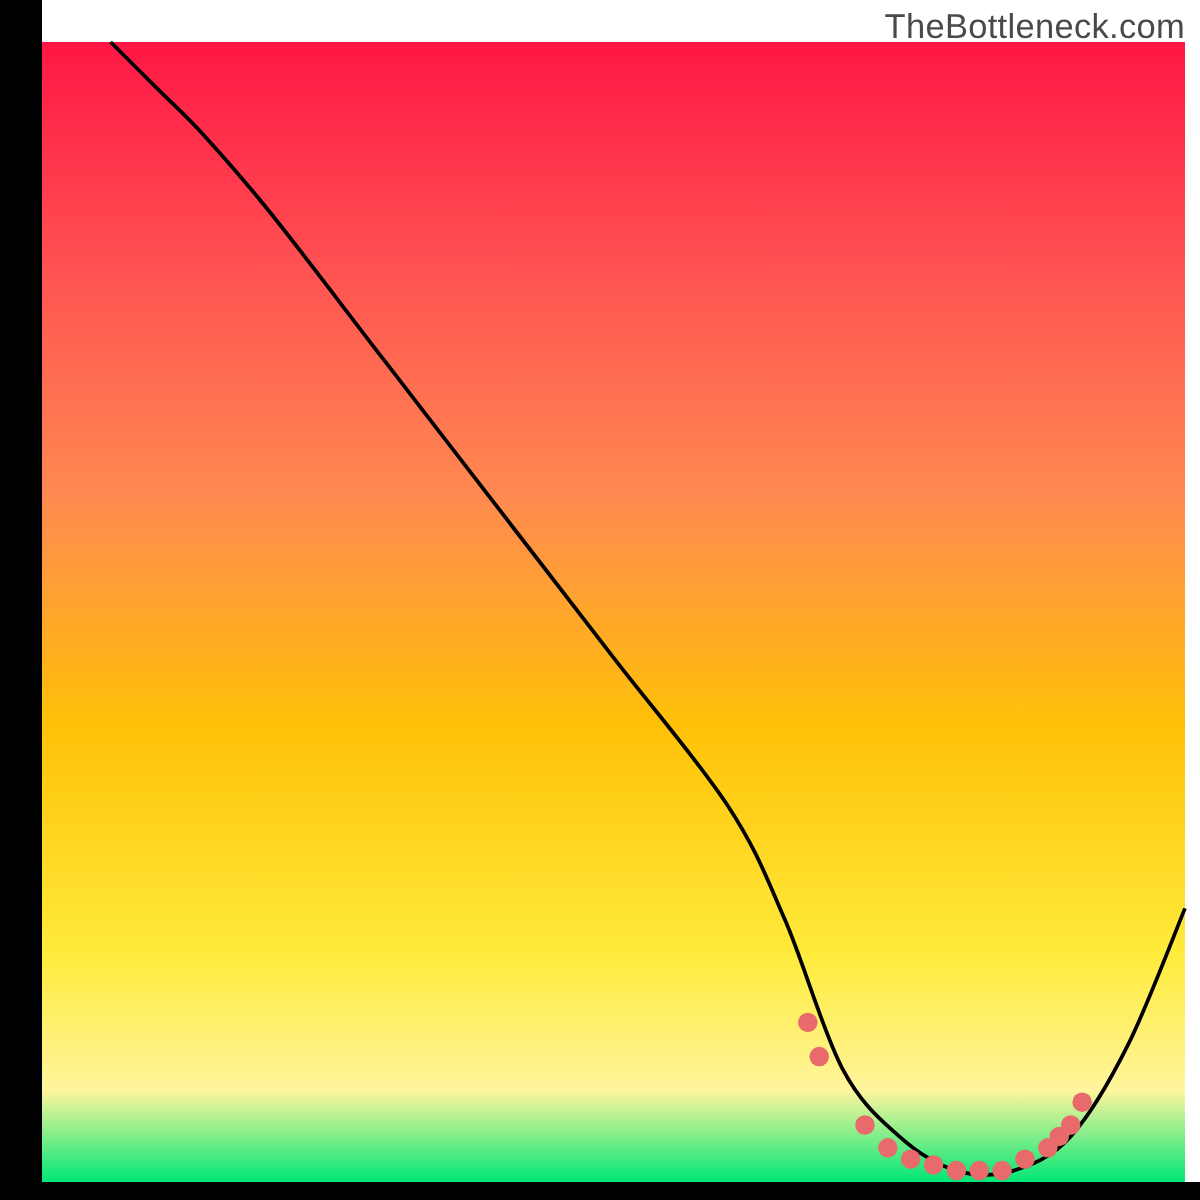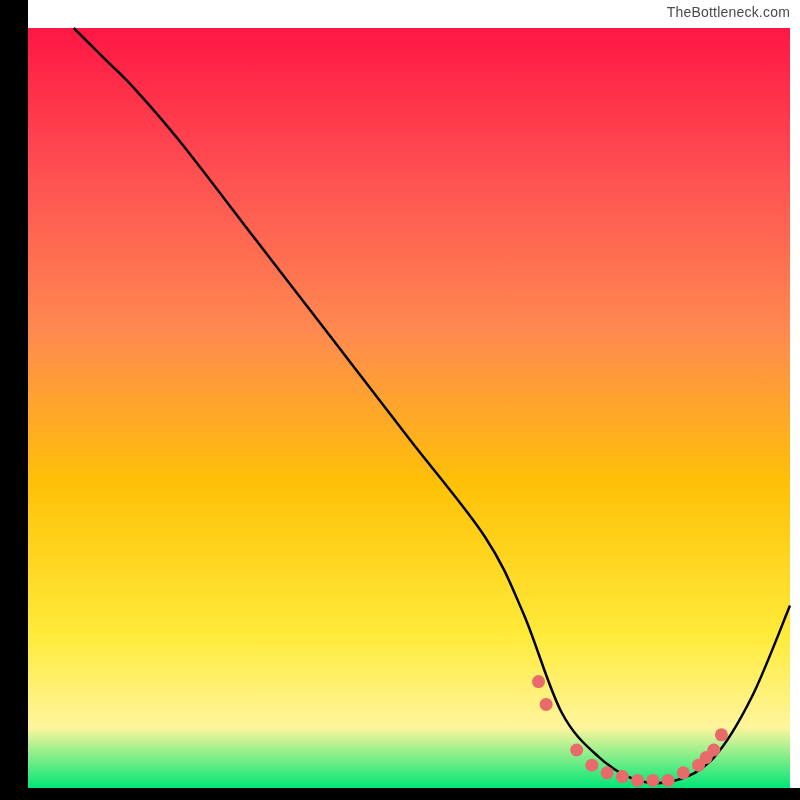--- a/index.html
+++ b/index.html
@@ -13,21 +13,21 @@
   .container {
     position: relative;
     width: 800px;
     height: 800px;
   }
   .watermark {
     position: absolute;
     top: 4px;
     right: 10px;
     color: #4a4a4a;
-    font-size: 14px;
+    font-size: 23px;
     font-weight: 500;
     z-index: 10;
     letter-spacing: 0.2px;
   }
   svg.chart {
     position: absolute;
     top: 0;
     left: 0;
   }
 </style>

